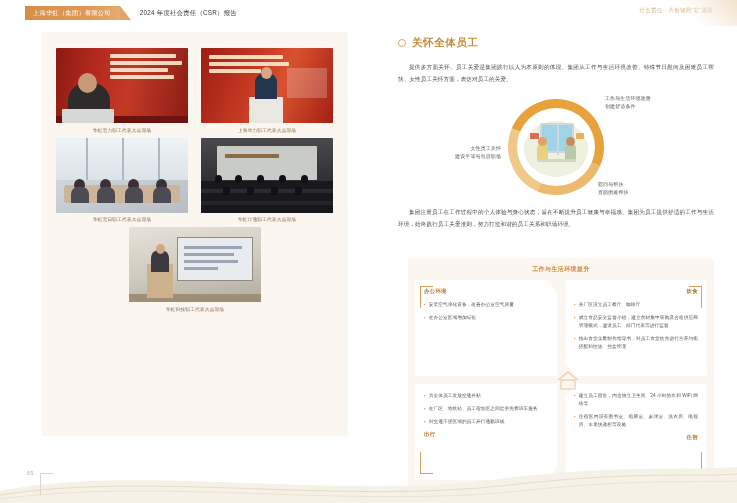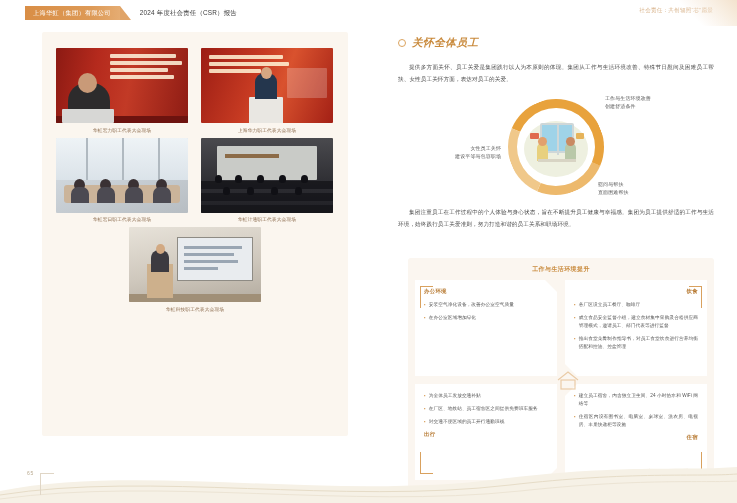--- a/index.html
+++ b/index.html
@@ -143,21 +143,21 @@
      background:#cdb08c;}
   .p5 .spk{position:absolute; left:22px; bottom:30px; width:18px; height:22px;
      background:#3c3a40; border-radius:8px 8px 0 0;}
   .p5 .spkh{position:absolute; left:27px; bottom:48px; width:9px;height:10px;
      background:#d2a982;border-radius:50%;}
   .p5 .flr{position:absolute; left:0; bottom:0; width:100%; height:8px; background:#a08f77;}
 
   
   .right-col { position: absolute; left: 398px; top: 36px; width: 316px; }
 
-  .sec-head { display: flex; align-items: center; gap: 6px; font-style: italic; }
+  .sec-head { display: flex; align-items: center; gap: 6px; }
   .sec-ring {
     width: 8px; height: 8px; border-radius: 50%;
     border: 1.6px solid #dba45f; display: block;
   }
   .sec-title {
     font-size: 10.5px; font-weight: bold; color: #c98a3c;
     letter-spacing: .6px;
   }
   .para {
     margin-top: 12px;

